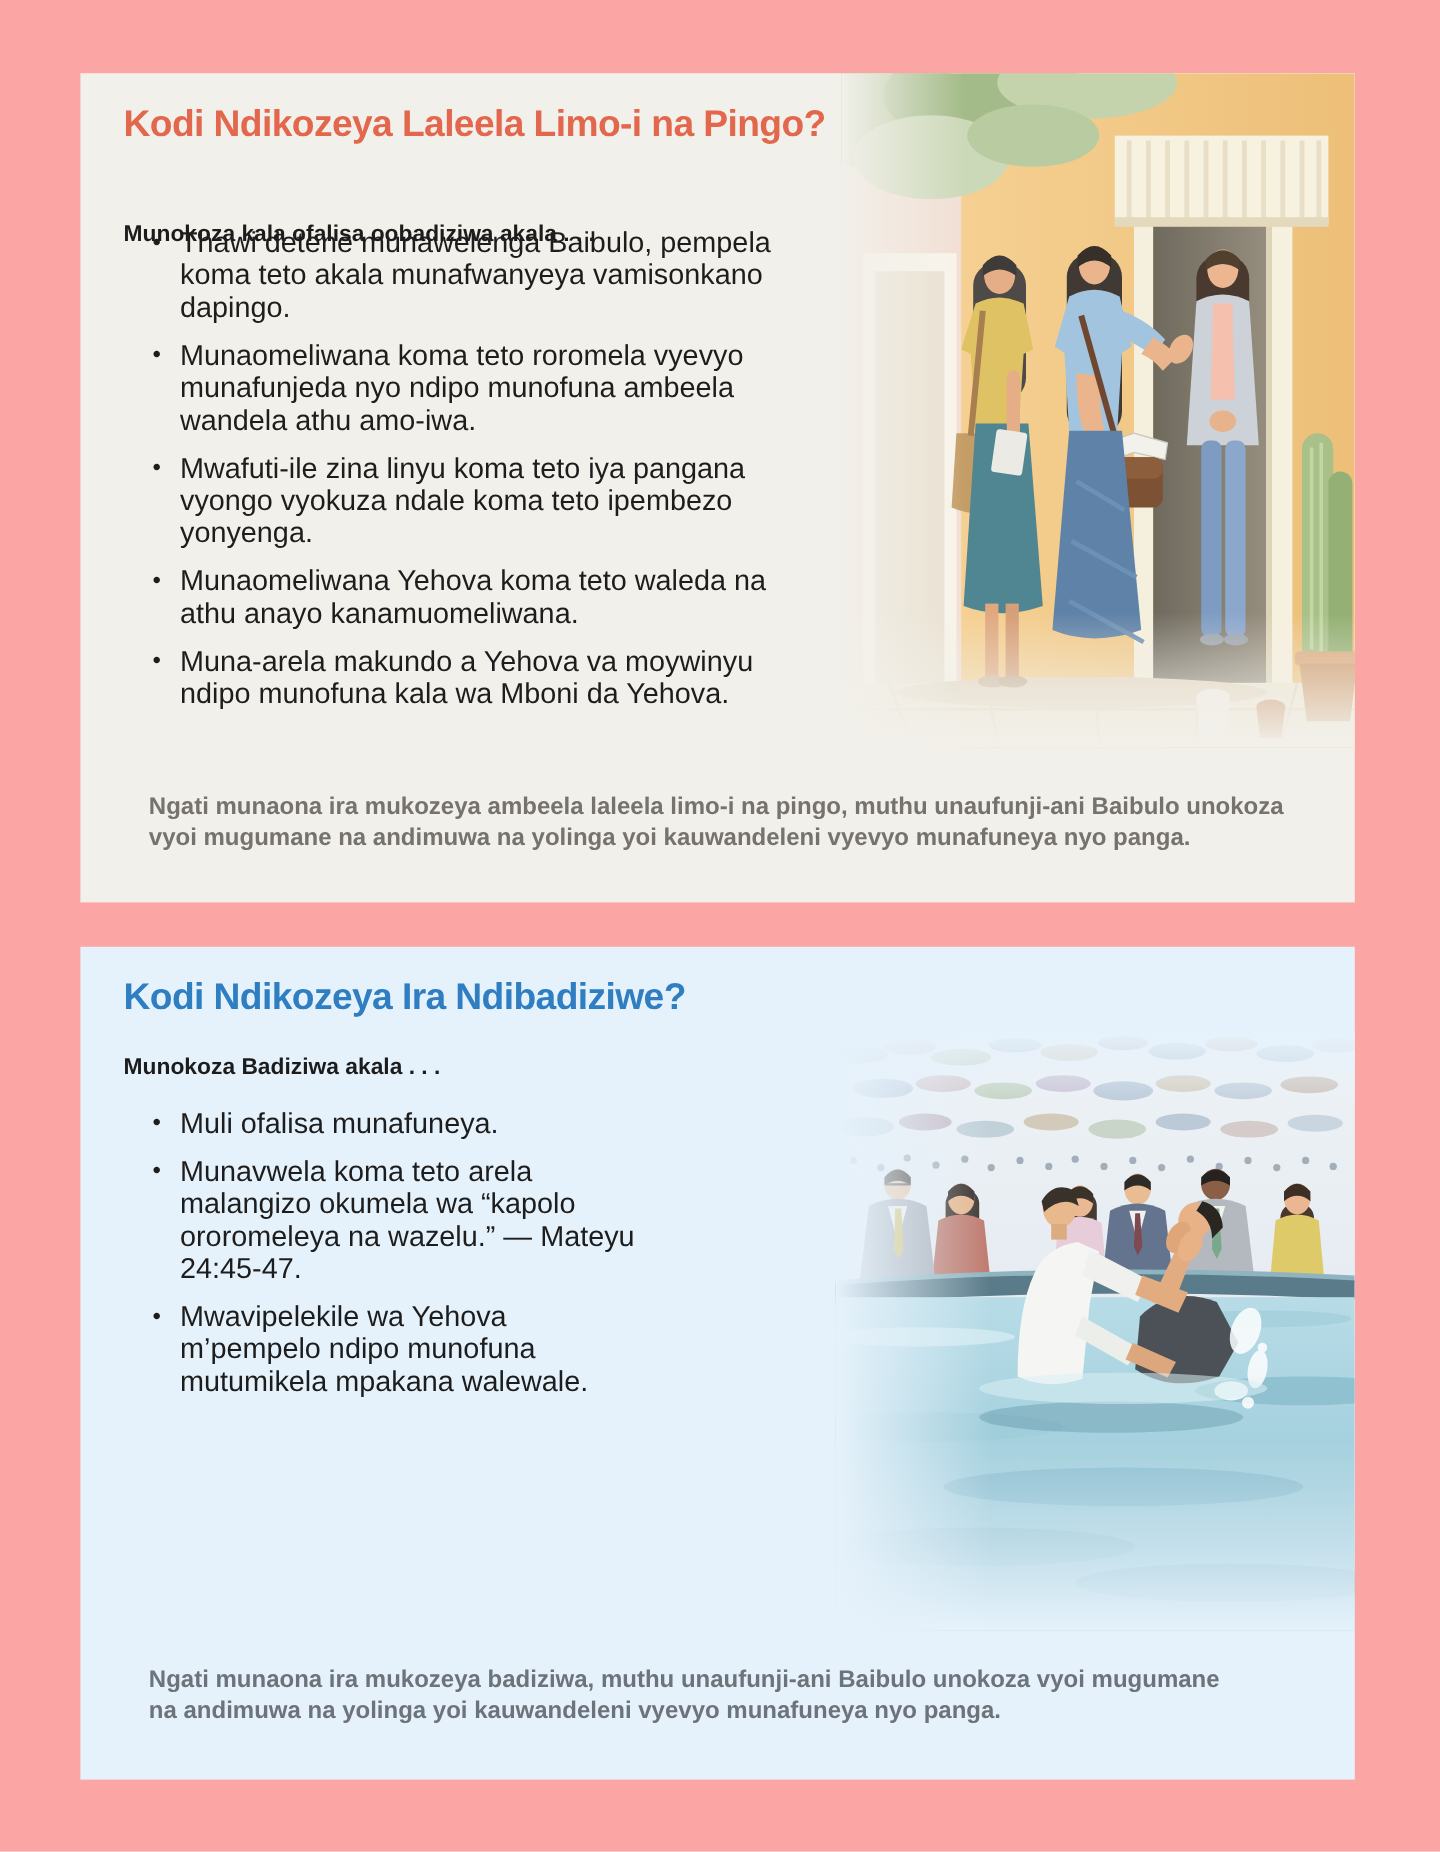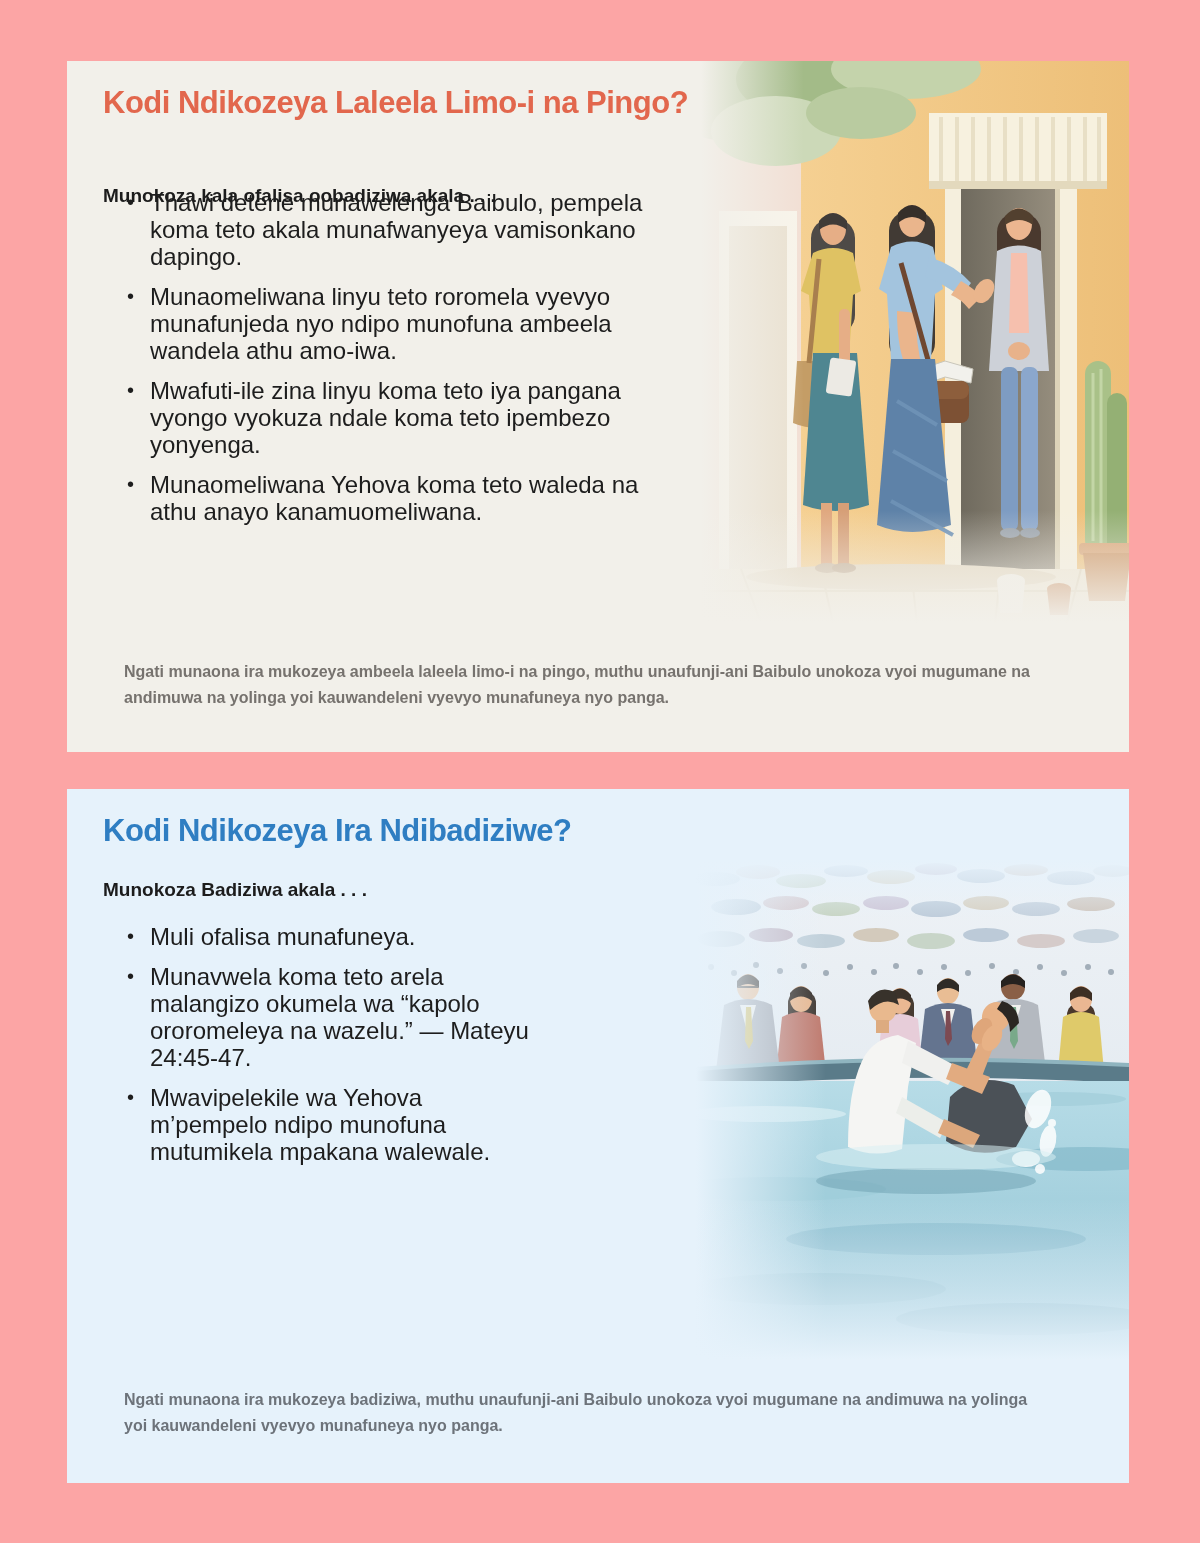--- a/index.html
+++ b/index.html
@@ -19,21 +19,21 @@
   .panel-2 .subheading { top:90px; }
 
   ul.bullets { position:absolute; left:60px; list-style:none; }
   .panel-1 ul.bullets { top:128px; width:540px; }
   .panel-2 ul.bullets { top:134px; width:430px; }
   ul.bullets li { position:relative; padding-left:23px; font-size:24px; line-height:27px; color:#1d1d1d; margin-bottom:13px; }
   .panel-1 ul.bullets li { max-width:520px; }
   .panel-2 ul.bullets li { max-width:415px; }
   ul.bullets li::before { content:"\2022"; position:absolute; left:0; top:0; font-size:20px; color:#1d1d1d; }
 
-  .footer-note { position:absolute; left:57px; top:598px; font-size:16px; font-weight:700; line-height:26px; }
+  .footer-note { position:absolute; left:57px; top:598px; font-size:20px; font-weight:700; line-height:26px; }
   .panel-1 .footer-note { width:960px; color:#76726e; }
   .panel-2 .footer-note { width:920px; color:#6d737a; }
 
   .illo { position:absolute; }
   .illo svg { display:block; width:100%; height:100%; }
   .illo-door { right:0; top:0; width:428px; height:562px; }
   .illo-baptism { right:0; top:70px; width:433px; height:500px; }
   .fade { position:absolute; inset:0; pointer-events:none; }
   .illo-door .fade-left   { background:linear-gradient(90deg,  #f2f0ea 0%, rgba(242,240,234,0) 24%); }
   .illo-door .fade-bottom { background:linear-gradient(180deg, rgba(242,240,234,0) 80%, #f2f0ea 100%); }
@@ -141,23 +141,24 @@
         </g>
       </svg>
       <div class="fade fade-left"></div>
       <div class="fade fade-bottom"></div>
     </div>
 
     <h1 class="heading">Kodi Ndikozeya Laleela Limo-i na Pingo?</h1>
     <h2 class="subheading">Munokoza kala ofalisa oobadiziwa akala . . .</h2>
     <ul class="bullets">
       <li>Thawi detene munawelenga Baibulo, pempela koma teto akala munafwanyeya vamisonkano dapingo.</li>
-      <li>Munaomeliwana linyu teto roromela vyevyo munafunjeda nyo ndipo munofuna ambeela wandela athu amo-iwa.</li>
+      <li>Munaomeliwana koma teto roromela vyevyo munafunjeda nyo ndipo munofuna ambeela wandela athu amo-iwa.</li>
       <li>Mwafuti-ile zina linyu koma teto iya pangana vyongo vyokuza ndale koma teto ipembezo yonyenga.</li>
       <li>Munaomeliwana Yehova koma teto waleda na athu anayo kanamuomeliwana.</li>
+      <li>Muna-arela makundo a Yehova va moywinyu ndipo munofuna kala wa Mboni da Yehova.</li>
     </ul>
     <p class="footer-note">Ngati munaona ira mukozeya ambeela laleela limo-i na pingo, muthu unaufunji-ani Baibulo unokoza vyoi mugumane na andimuwa na yolinga yoi kauwandeleni vyevyo munafuneya nyo panga.</p>
   </section>
 
   <section class="panel panel-2">
 
     <div class="illo illo-baptism">
       <svg viewBox="0 0 433 500">
         <defs>
           <linearGradient id="gW" x1="0" y1="0" x2="0" y2="1">

